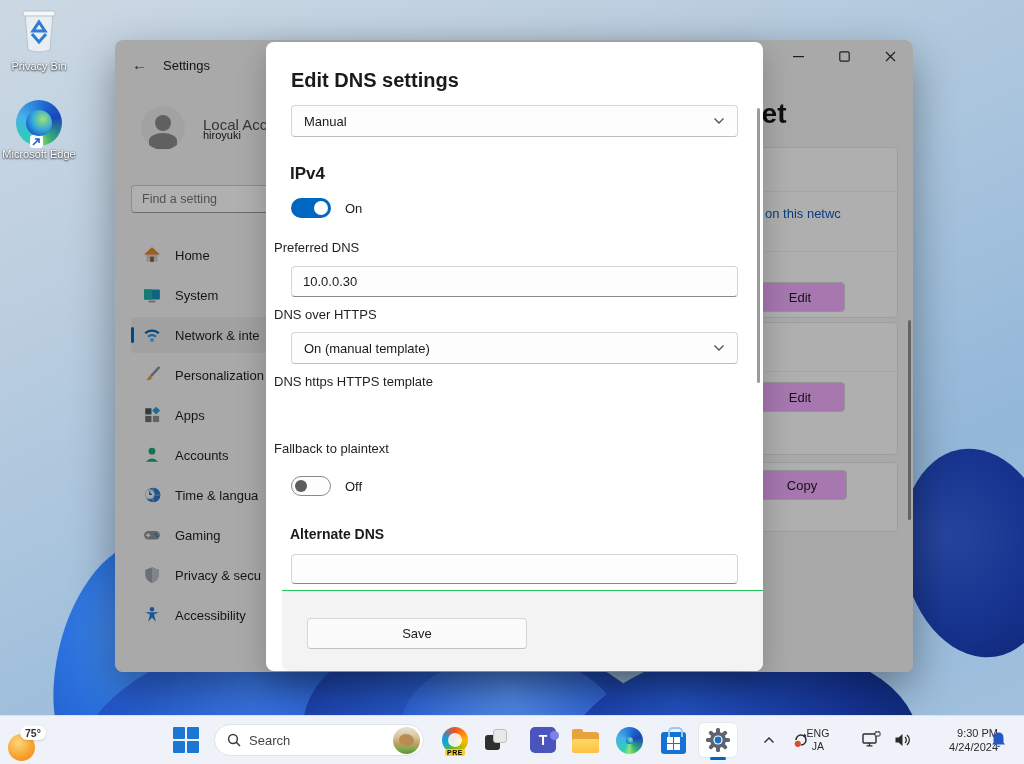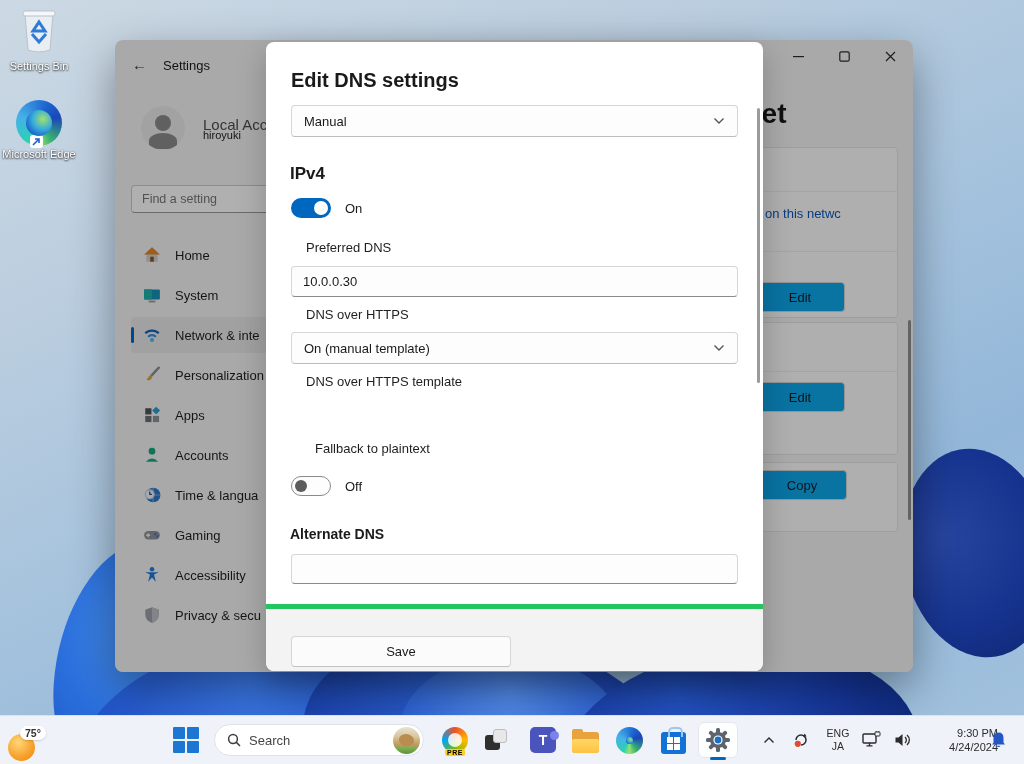--- a/index.html
+++ b/index.html
@@ -75,52 +75,52 @@
   .card { position:absolute; left:320px; width:463px; background:#fbfbfb;
           border:1px solid #e3e3e3; border-radius:4px; }
   .card1 { top:107px; height:171px; } .card2 { top:282px; height:133px; } .card3 { top:422px; height:70px; }
   .hdiv { position:absolute; left:0; width:100%; height:1px; background:#ececec; }
   .metered-off { position:absolute; left:341px; top:111px; font-size:13px; color:#1a1a1a; }
   .toggle-sm { position:absolute; left:373px; top:109px; width:37px; height:19px; border:1px solid #767676;
                border-radius:10px; background:#fdfdfd; }
   .toggle-sm .knob { position:absolute; left:3px; top:3px; width:11px; height:11px; border-radius:50%; background:#5c5c5c; }
   .bhv-link { position:absolute; left:650px; top:166px; width:96px; overflow:hidden; font-size:13px;
               color:#0b57b8; white-space:nowrap; }
-  .mini-btn { position:absolute; width:90px; height:30px; background:#0ea5e9; border:1px solid #d4d4d4;
+  .mini-btn { position:absolute; width:90px; height:30px; background:#f0abfc; border:1px solid #d4d4d4;
               border-radius:4px; font-size:13px; color:#1a1a1a; display:flex; align-items:center; justify-content:center; }
   .edit1 { left:640px; top:242px; } .edit2 { left:640px; top:342px; } .copyb { left:642px; top:430px; }
   .win-scroll { position:absolute; left:793px; top:280px; width:3px; height:200px; background:#8e8e8e; border-radius:2px; }
 
   
   .dialog { position:absolute; left:266px; top:42px; width:497px; height:629px; background:#ffffff;
             border-radius:8px; box-shadow:0 10px 30px rgba(0,0,0,.22); z-index:10; overflow:hidden; }
   .dlg-title { position:absolute; left:25px; top:27px; font-size:20px; font-weight:700; color:#1a1a1a; }
   .combo { position:absolute; left:25px; width:447px; height:32px; background:#fdfdfd;
            border:1px solid #d6d6d6; border-bottom-color:#bdbdbd; border-radius:4px;
            display:flex; align-items:center; padding:0 12px; font-size:13px; color:#1a1a1a; }
   .combo .chev { margin-left:auto; }
   .combo1 { top:63px; } .combo2 { top:290px; }
   .tinput { position:absolute; left:25px; width:447px; height:31px; background:#fdfdfd;
             border:1px solid #d6d6d6; border-bottom:1px solid #8a8a8a; border-radius:4px;
             padding:0 11px; font-size:13px; color:#1a1a1a; font-family:"Liberation Sans",sans-serif; }
   .tin1 { top:224px; } .tin2 { top:358px; } .tin3 { top:512px; height:30px; }
   .dlg-h2 { position:absolute; left:24px; font-size:17px; font-weight:700; color:#1a1a1a; }
   .h-ipv4 { top:122px; } .h-alt { top:484px; font-size:14px; }
-  .dlg-label { position:absolute; left:40px; font-size:13px; color:#1f1f1f; }
-  .lb1 { top:198px; } .lb2 { top:265px; } .lb3 { top:332px; } .lb4 { top:399px;margin-left:9px; }
+  .dlg-label { position:absolute; left:8px; font-size:13px; color:#1f1f1f; }
+  .lb1 { top:198px; } .lb2 { top:265px; } .lb3 { top:332px; } .lb4 { top:399px; }
   .toggle-on { position:absolute; left:25px; top:156px; width:40px; height:20px; border-radius:10px; background:#0067c0; }
   .toggle-on .knob { position:absolute; right:3px; top:3px; width:14px; height:14px; border-radius:50%; background:#fff; }
   .tgl-on-label { position:absolute; left:79px; top:159px; font-size:13px; color:#1a1a1a; }
   .toggle-off { position:absolute; left:25px; top:434px; width:40px; height:20px; border-radius:10px;
                 background:#fdfdfd; border:1px solid #8a8a8a; }
   .toggle-off .knob { position:absolute; left:3px; top:3px; width:12px; height:12px; border-radius:50%; background:#5c5c5c; }
   .tgl-off-label { position:absolute; left:79px; top:437px; font-size:13px; color:#1a1a1a; }
   .dlg-scroll { position:absolute; left:491px; top:66px; width:3px; height:275px; background:#9b9b9b; border-radius:2px; }
-  .dlg-footer { position:absolute; left:0; bottom:0; width:100%; height:67px; background:#f3f3f3;
-                border-top:5px solid #22c55e; border-radius:0 0 8px 8px; }
+  .dlg-footer { position:absolute; left:16px; bottom:0; width:100%; height:81px; background:#f3f3f3;
+                border-top:1px solid #22c55e; border-radius:0 0 8px 8px; }
   .dlg-btn { position:absolute; top:27px; width:220px; height:31px; background:#fbfbfb;
              border:1px solid #d6d6d6; border-bottom-color:#c2c2c2; border-radius:4px;
              font-size:13px; color:#1a1a1a; display:flex; align-items:center; justify-content:center; }
   .btn-save { left:25px; } .btn-cancel { left:252px; }
 
   
   .taskbar { position:absolute; left:0; top:715px; width:1024px; height:49px;
              background:#eff3f9; border-top:1px solid #dde2e9; z-index:20; }
   .weather { position:absolute; left:4px; top:6px; width:60px; height:40px; }
   .sun { position:absolute; left:4px; top:12px; width:27px; height:27px; border-radius:50%;
@@ -156,21 +156,21 @@
   .folder .back::before { content:""; position:absolute; left:0; top:-3px; width:11px; height:5px; background:#e8a33d; border-radius:2px 2px 0 0; }
   .folder .front { position:absolute; left:0; bottom:0; width:27px; height:14px; background:linear-gradient(180deg,#ffd864,#fec142); border-radius:2px 2px 3px 3px; }
   .edge-tb { width:27px; height:27px; }
   .store-bag { width:25px; height:22px; margin-top:6px; background:#1372d6; border-radius:3px; position:relative; }
   .store-bag::before { content:""; position:absolute; left:7px; top:-5px; width:11px; height:8px; border:2px solid #9ec7ef;
                        border-bottom:none; border-radius:5px 5px 0 0; }
   .store-bag .flag { position:absolute; left:6px; top:5px; width:13px; height:13px; display:grid;
                      grid-template-columns:6px 6px; grid-template-rows:6px 6px; gap:1px; }
   .store-bag .flag div { background:#fff; }
   .tray-item { position:absolute; top:715px; height:49px; display:flex; align-items:center; justify-content:center; }
-  .lang { left:820px; width:36px; flex-direction:column; font-size:10.5px; color:#2b2b2b; line-height:13px; text-align:center; }
+  .lang { left:800px; width:36px; flex-direction:column; font-size:10.5px; color:#2b2b2b; line-height:13px; text-align:center; }
   .clock { left:920px; width:78px; flex-direction:column; font-size:11px; color:#2b2b2b; line-height:14px; text-align:right; align-items:flex-end; }
 </style>
 </head>
 <body>
 
 <div class="screen">
 
   <div>
     <div class="petal petal-left"></div>
     <div class="petal petal-b1"></div>
@@ -180,21 +180,21 @@
     <div class="petal petal-right"></div>
   </div>
 
   <div class="desktop-icon icon-recycle">
     <svg width="44" height="46" viewBox="0 0 44 46">
       <path d="M8 6 L36 6 L33 42 Q22 46 11 42 Z" fill="#e8eef2" stroke="#b9c2c9"></path>
       <rect x="6" y="3" width="32" height="5" rx="2" fill="#f4f8fa" stroke="#b9c2c9"></rect>
       <path d="M22 14 L28 23 L16 23 Z" fill="none" stroke="#2f7bd6" stroke-width="3"></path>
       <path d="M15 26 L22 34 L29 26" fill="none" stroke="#2f7bd6" stroke-width="3"></path>
     </svg>
-    <span class="dlabel">Settings Bin</span>
+    <span class="dlabel">Privacy Bin</span>
   </div>
 
   <div class="desktop-icon icon-edgedt">
     <div class="edge-ball">
       <div class="shortcut-badge">
         <svg width="9" height="9" viewBox="0 0 9 9">
             <path d="M1 8 L7 2 M3 2 H7 V6" stroke="#1f5fd0" stroke-width="1.6" fill="none"></path>
           </svg>
       </div>
     </div>
@@ -291,31 +291,31 @@
         <svg class="nav-ic" viewBox="0 0 16 16">
           <rect x="1" y="4.5" width="14" height="7.5" rx="3.7" fill="#8e9297"></rect>
           <path d="M4.6 6.4 V10 M2.8 8.2 H6.4" stroke="#f0f0f0" stroke-width="1.2"></path>
           <circle cx="11" cy="7.3" r="1" fill="#3a6fd8"></circle>
             <circle cx="12.6" cy="9.2" r="1" fill="#3a6fd8"></circle>
           </svg>
         <span class="nav-label">Gaming</span>
       </div>
       <div class="nav-item">
         <svg class="nav-ic" viewBox="0 0 16 16">
+          <path d="M8 1.2 L14 3.4 V7.8 Q14 12.8 8 15 Q2 12.8 2 7.8 V3.4 Z" fill="#9aa0a6"></path>
+          <path d="M8 1.2 L14 3.4 V7.8 Q14 12.8 8 15 Z" fill="#b9bec4"></path>
+          </svg>
+        <span class="nav-label">Privacy &amp; secu</span>
+      </div>
+      <div class="nav-item">
+        <svg class="nav-ic" viewBox="0 0 16 16">
           <circle cx="8" cy="2.8" r="2" fill="#2179d8"></circle>
           <path d="M2 5.6 H14 L9.8 7.6 L11.4 14 L8 10.2 L4.6 14 L6.2 7.6 Z" fill="#2179d8"></path>
           </svg>
         <span class="nav-label">Accessibility</span>
-      </div>
-      <div class="nav-item">
-        <svg class="nav-ic" viewBox="0 0 16 16">
-          <path d="M8 1.2 L14 3.4 V7.8 Q14 12.8 8 15 Q2 12.8 2 7.8 V3.4 Z" fill="#9aa0a6"></path>
-          <path d="M8 1.2 L14 3.4 V7.8 Q14 12.8 8 15 Z" fill="#b9bec4"></path>
-          </svg>
-        <span class="nav-label">Privacy &amp; secu</span>
       </div>
     </div>
 
     <span class="page-title">ernet</span>
 
     <div class="card card1">
       <div class="hdiv" style="top:43px;"></div>
       <div class="hdiv" style="top:103px;"></div>
     </div>
     <span class="metered-off">Off</span>
@@ -358,21 +358,21 @@
     <input class="tinput tin1" value="10.0.0.30" style="">
 
     <span class="dlg-label lb2">DNS over HTTPS</span>
     <div class="combo combo2">
       <span>On (manual template)</span>
       <svg class="chev" width="12" height="8" viewBox="0 0 12 8">
         <path d="M1.5 1.5 L6 6 L10.5 1.5" fill="none" stroke="#555" stroke-width="1.4"></path>
         </svg>
     </div>
 
-    <span class="dlg-label lb3">DNS over HTTPS template</span>
+    <span class="dlg-label lb3">DNS https HTTPS template</span>
 
     <span class="dlg-label lb4">Fallback to plaintext</span>
     <div class="toggle-off">
         <div class="knob"></div>
       </div>
     <span class="tgl-off-label">Off</span>
 
     <span class="dlg-h2 h-alt">Alternate DNS</span>
     <input class="tinput tin3" style="">
 

